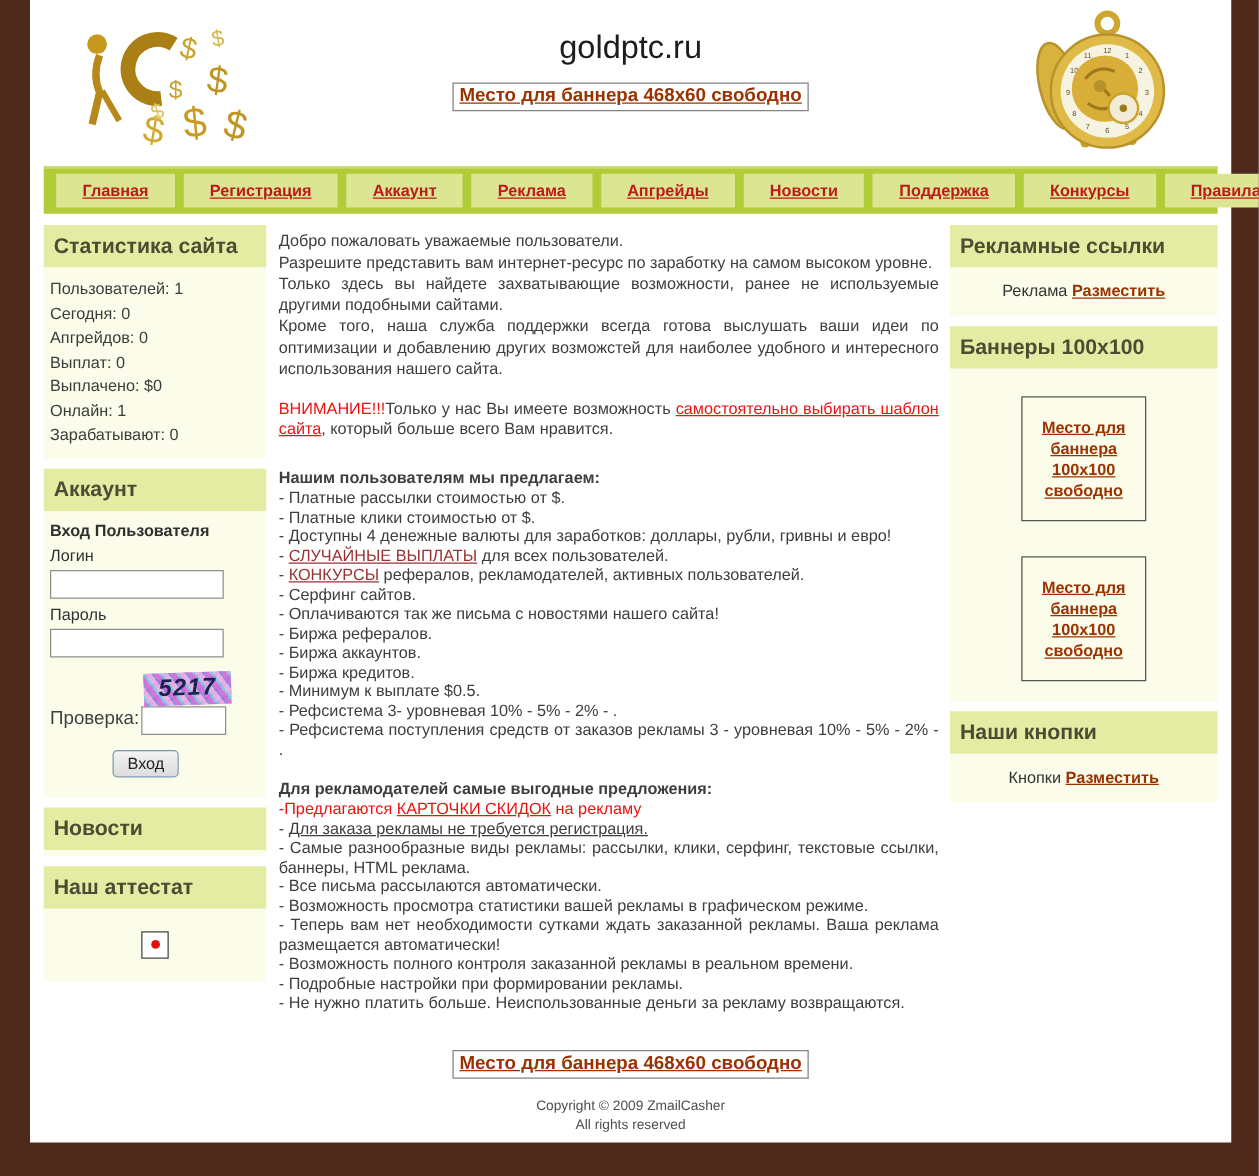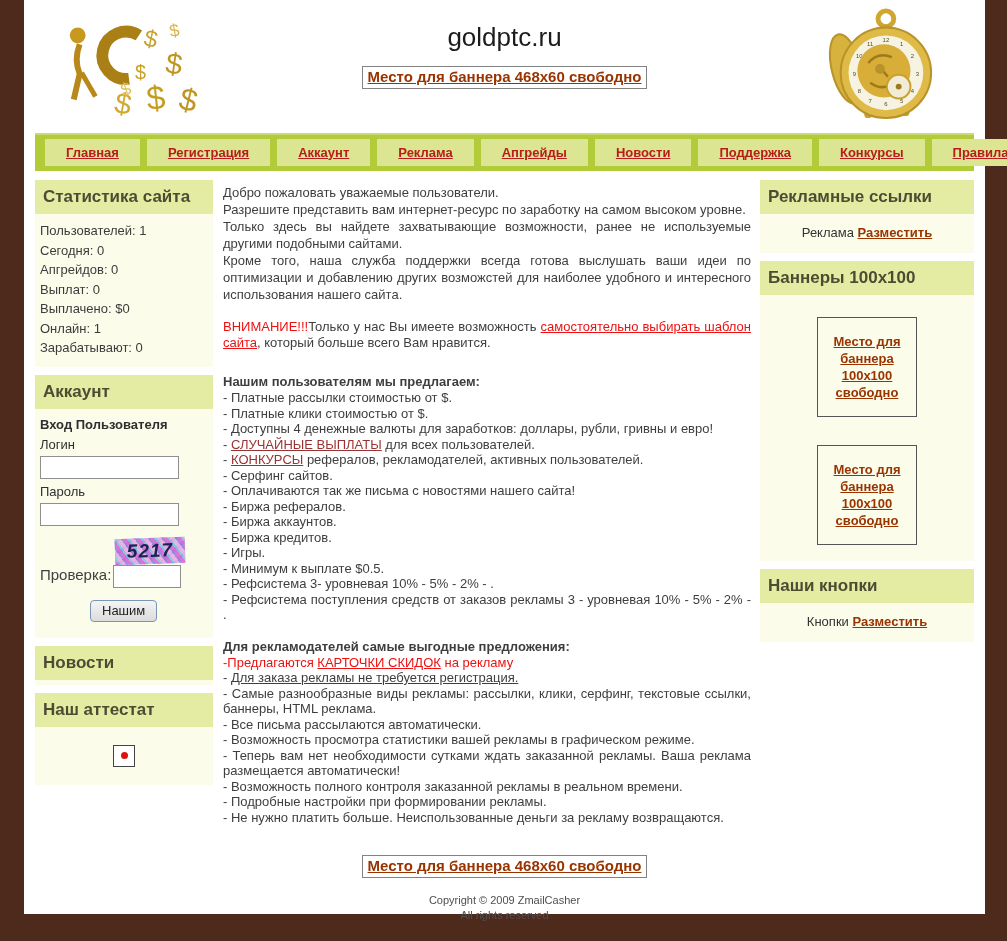--- a/index.html
+++ b/index.html
@@ -180,21 +180,21 @@
           <input class="text-input" type="text" style="">
           <div class="field-label">Пароль</div>
           <input class="text-input" type="password" style="">
           <div class="captcha-row">
             <span class="captcha-label">Проверка:</span>
             <div>
               <div class="captcha-img">5217</div>
               <input class="captcha-input" type="text" style="">
             </div>
           </div>
-          <button class="login-button">Нашим</button>
+          <button class="login-button">Вход</button>
         </div>
       </div>
 
       <div class="panel">
         <div class="panel-header">Новости</div>
         <div class="panel-body news-body"></div>
       </div>
 
       <div class="panel">
         <div class="panel-header">Наш аттестат</div>
@@ -224,21 +224,20 @@
           <div class="content-line"><span class="seg-plain">- Платные рассылки стоимостью от $.</span></div>
           <div class="content-line"><span class="seg-plain">- Платные клики стоимостью от $.</span></div>
           <div class="content-line"><span class="seg-plain">- Доступны 4 денежные валюты для заработков: доллары, рубли, гривны и евро!</span></div>
           <div class="content-line"><span class="seg-plain">- </span><a href="#" class="seg-link">СЛУЧАЙНЫЕ ВЫПЛАТЫ</a><span class="seg-plain"> для всех пользователей.</span></div>
           <div class="content-line"><span class="seg-plain">- </span><a href="#" class="seg-link">КОНКУРСЫ</a><span class="seg-plain"> рефералов, рекламодателей, активных пользователей.</span></div>
           <div class="content-line"><span class="seg-plain">- Серфинг сайтов.</span></div>
           <div class="content-line"><span class="seg-plain">- Оплачиваются так же письма с новостями нашего сайта!</span></div>
           <div class="content-line"><span class="seg-plain">- Биржа рефералов.</span></div>
           <div class="content-line"><span class="seg-plain">- Биржа аккаунтов.</span></div>
           <div class="content-line"><span class="seg-plain">- Биржа кредитов.</span></div>
-          <div class="content-line"><span class="seg-plain">- Игры.</span></div>
           <div class="content-line"><span class="seg-plain">- Минимум к выплате $0.5.</span></div>
           <div class="content-line"><span class="seg-plain">- Рефсистема 3- уровневая 10% - 5% - 2% - .</span></div>
           <div class="content-line"><span class="seg-plain">- Рефсистема поступления средств от заказов рекламы 3 - уровневая 10% - 5% - 2% - .</span></div>
         </div>
       <div class="sp16"></div>
       <div class="bold-heading">Для рекламодателей самые выгодные предложения:</div>
       <div>
           <div class="content-line"><span class="seg-red">-Предлагаются </span><a href="#" class="seg-redlink">КАРТОЧКИ СКИДОК</a><span class="seg-red"> на рекламу</span></div>
           <div class="content-line"><span class="seg-plain">- </span><a href="#" class="seg-underline">Для заказа рекламы не требуется регистрация.</a></div>
           <div class="content-line"><span class="seg-plain">- Самые разнообразные виды рекламы: рассылки, клики, серфинг, текстовые ссылки, баннеры, HTML реклама.</span></div>

